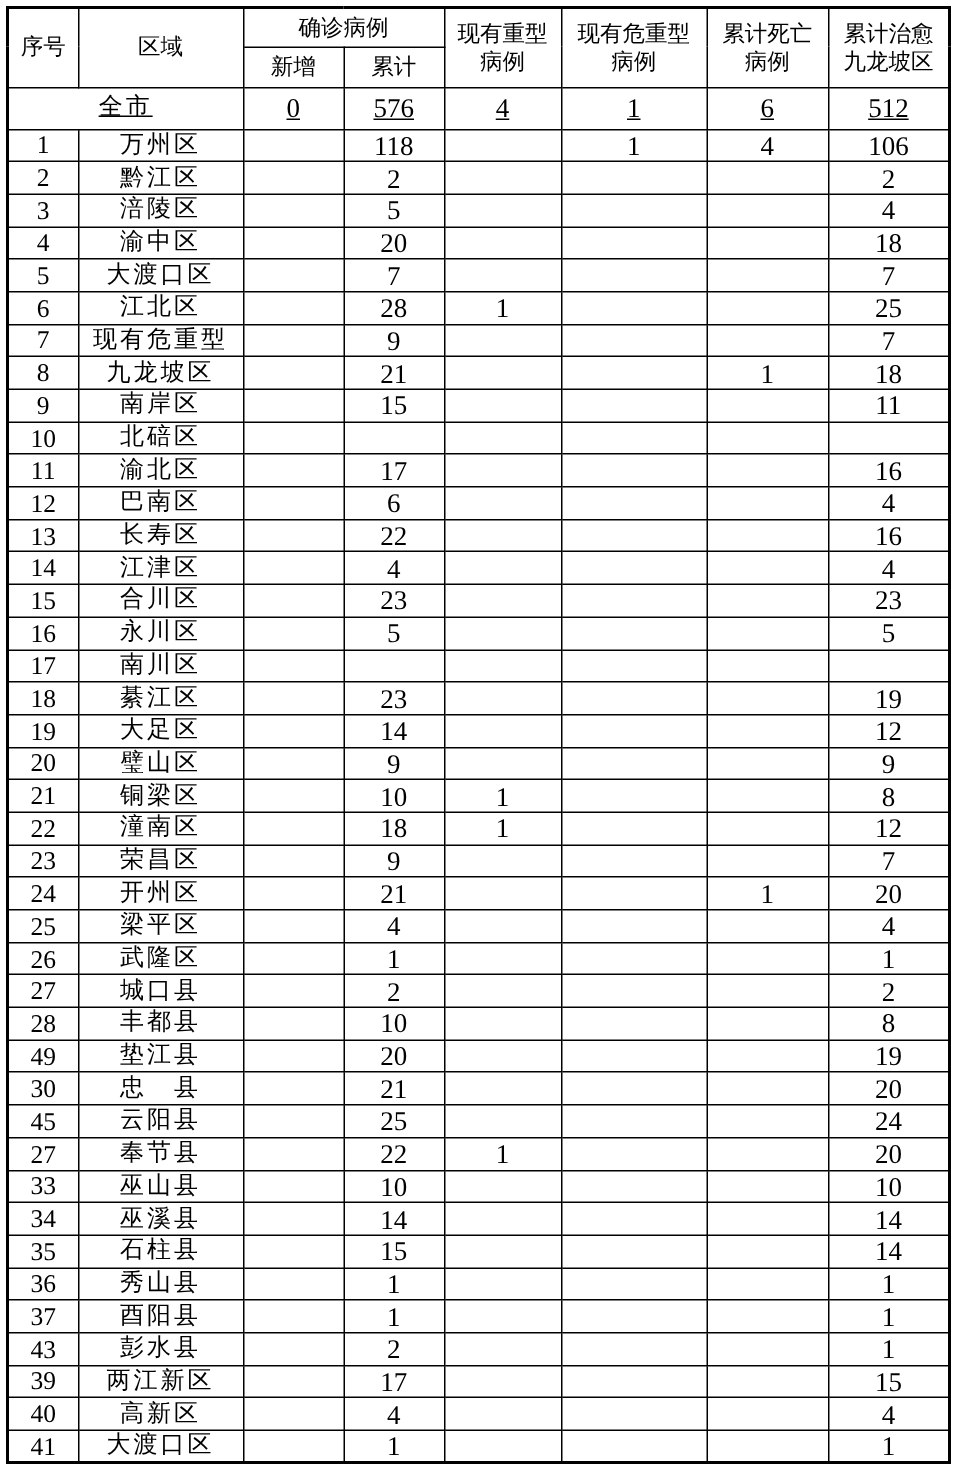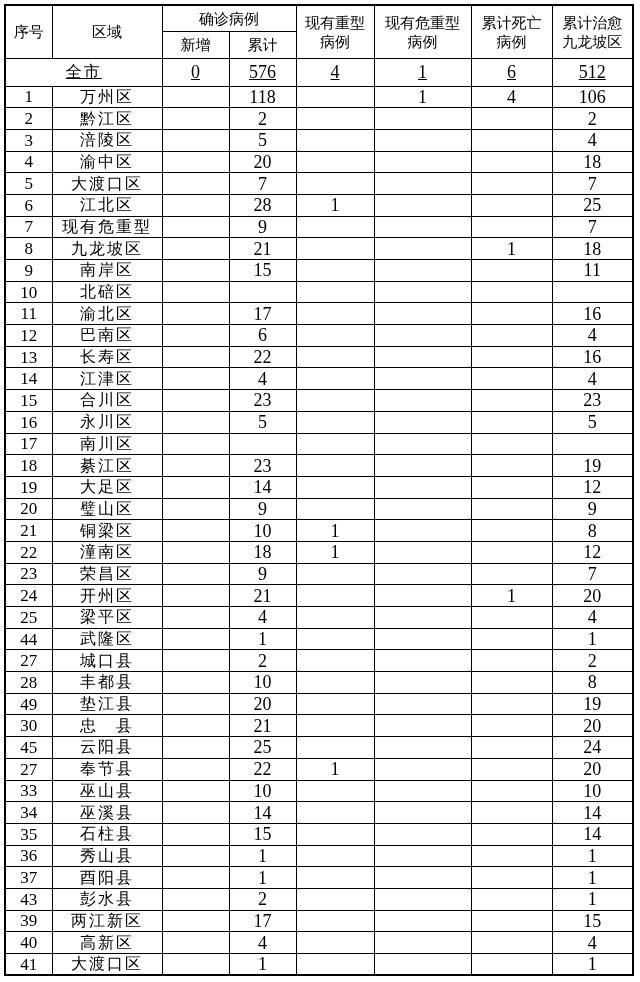--- a/index.html
+++ b/index.html
@@ -339,21 +339,21 @@
           <td class="col-no">25</td>
           <td class="col-region">梁平区</td>
           <td class="col-new"></td>
           <td class="col-cum">4</td>
           <td class="col-severe"></td>
           <td class="col-critical"></td>
           <td class="col-deaths"></td>
           <td class="col-cured">4</td>
         </tr>
         <tr class="data-row">
-          <td class="col-no">44</td>
+          <td class="col-no">26</td>
           <td class="col-region">武隆区</td>
           <td class="col-new"></td>
           <td class="col-cum">1</td>
           <td class="col-severe"></td>
           <td class="col-critical"></td>
           <td class="col-deaths"></td>
           <td class="col-cured">1</td>
         </tr>
         <tr class="data-row">
           <td class="col-no">27</td>

